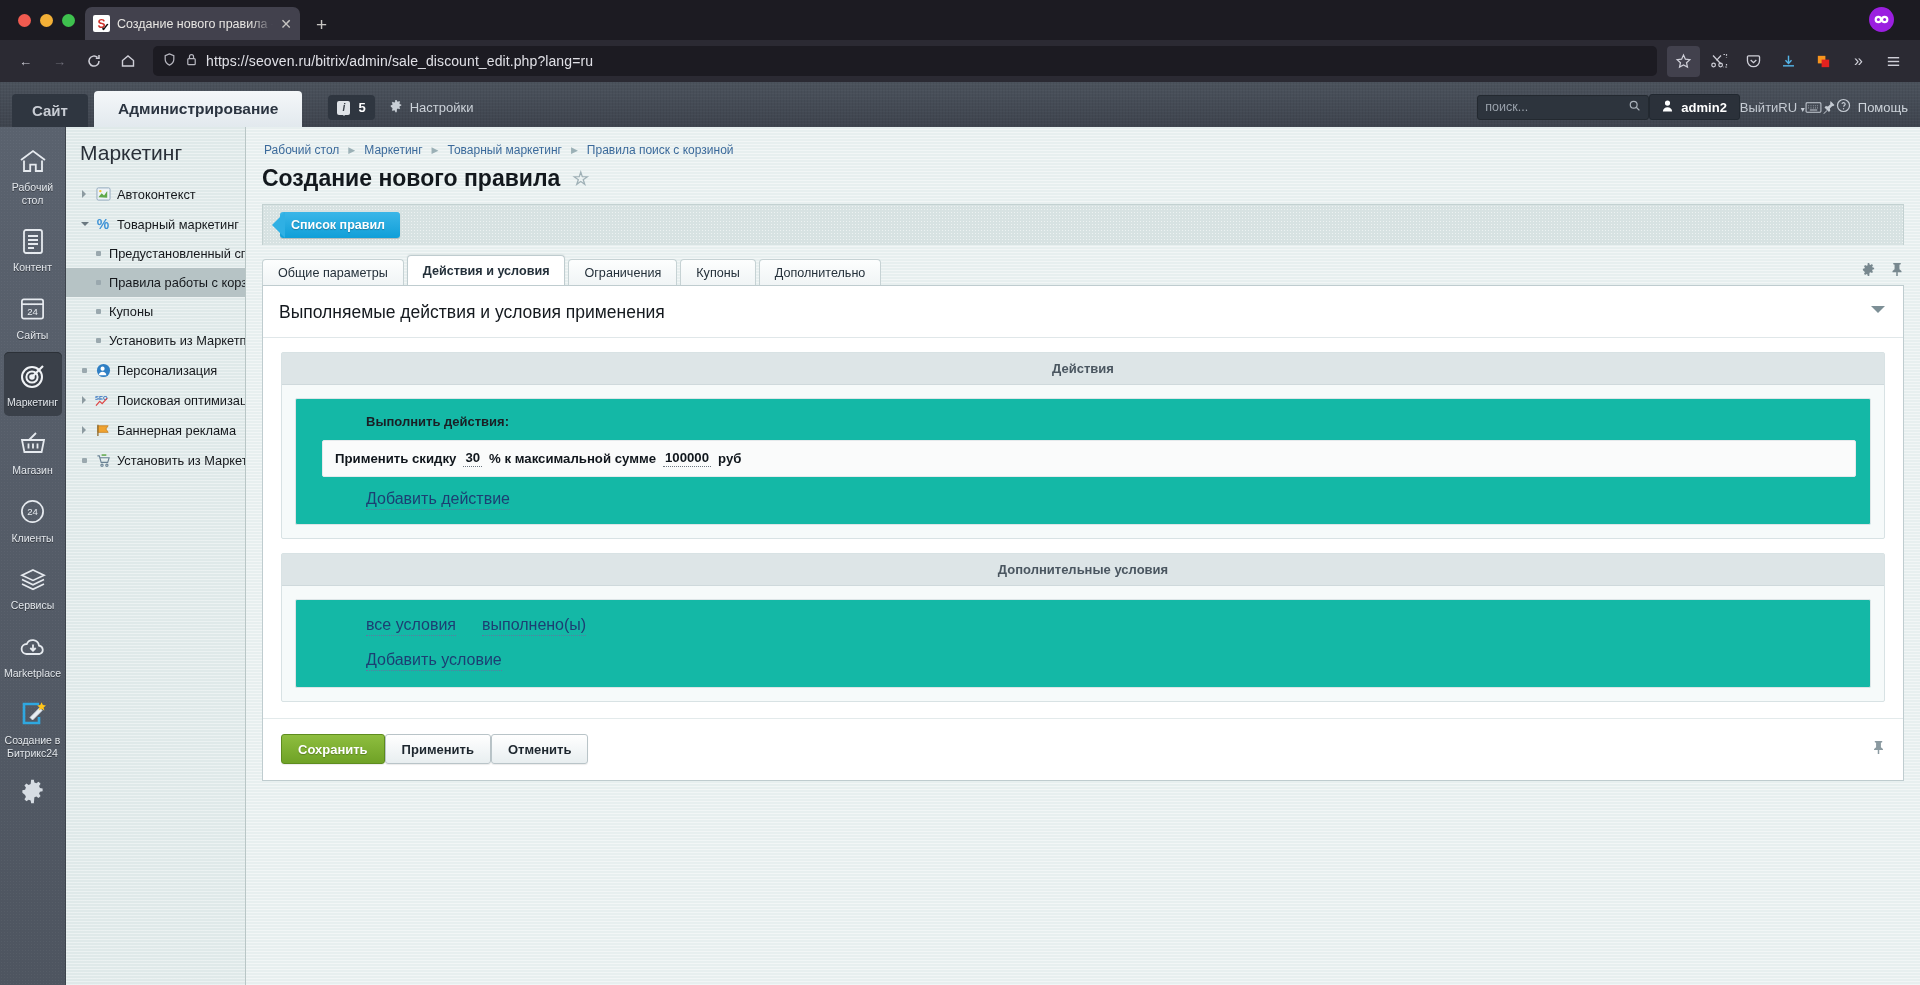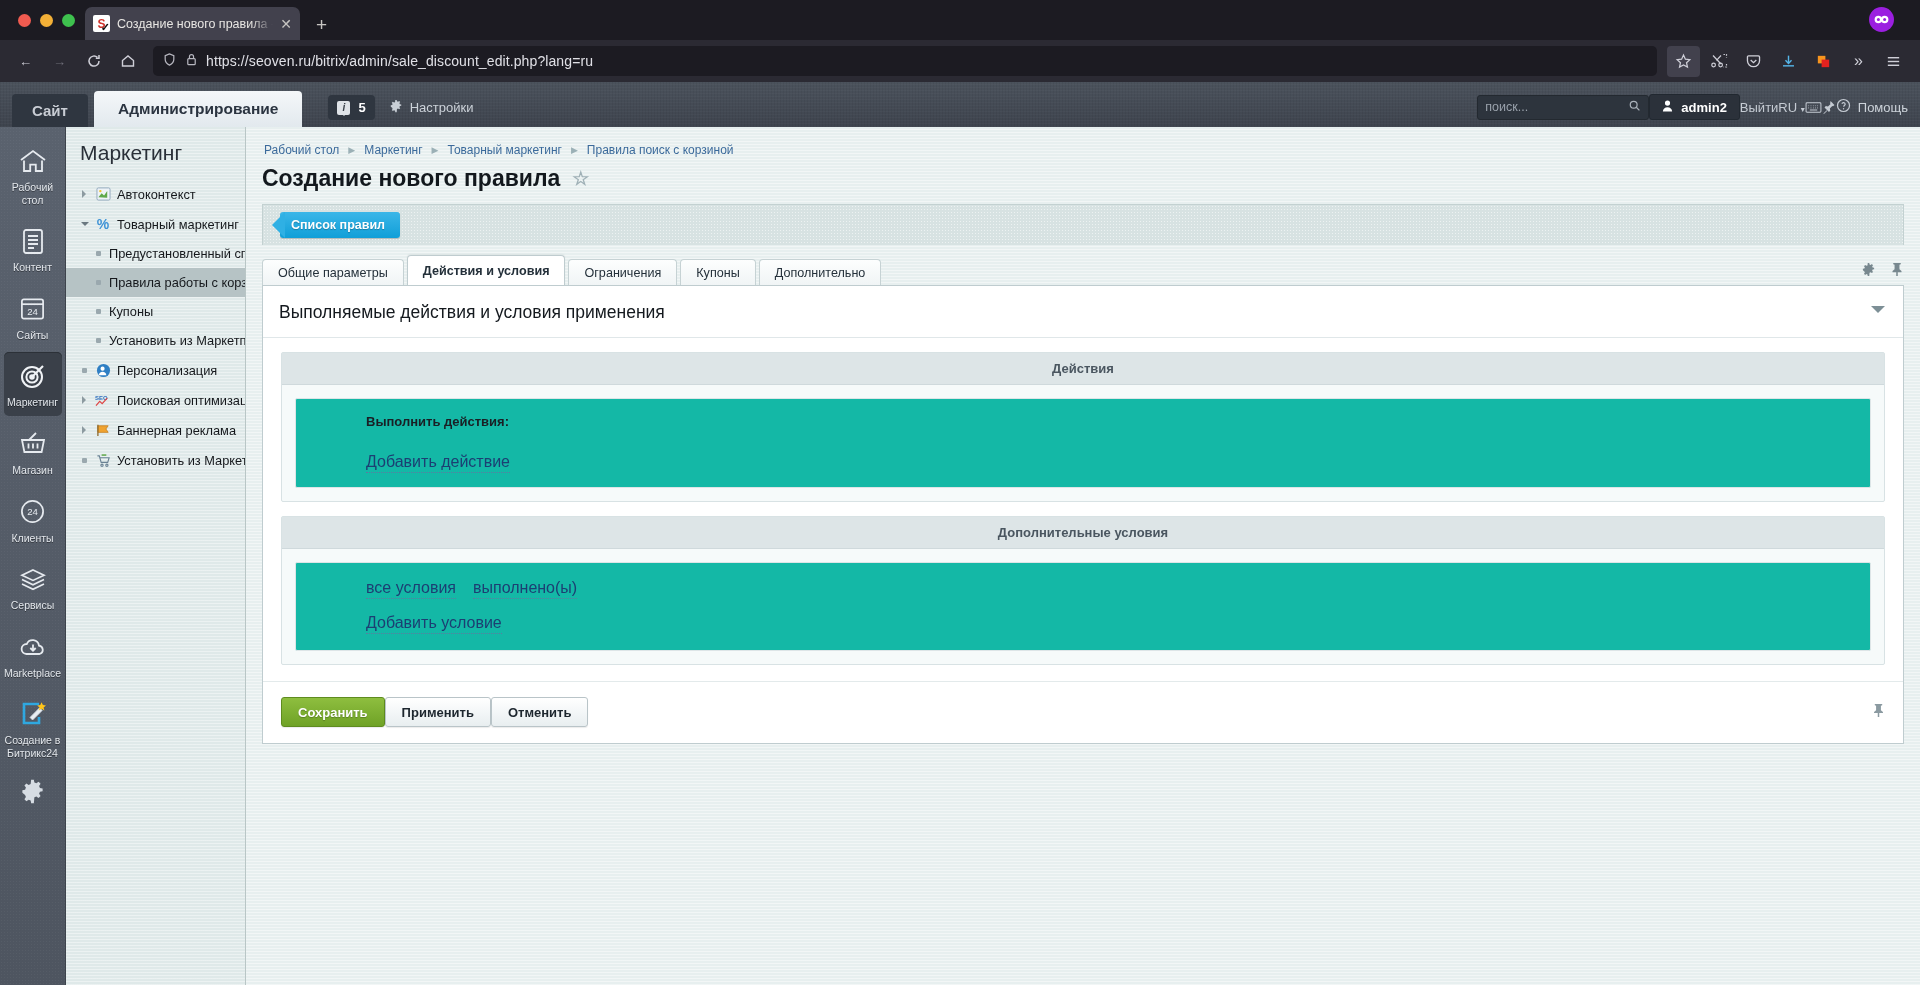--- a/index.html
+++ b/index.html
@@ -232,21 +232,21 @@
     font-size:13.2px; font-weight:bold; color:#10161c;
   }
   .dotted {
     border-bottom:1px dotted #6b7680; padding:0 2px 1px 2px;
   }
   .link-dotted {
     color:#1c3f73; font-weight:normal; font-size:16px;
     border-bottom:1px dotted #5d7aa0; padding-bottom:1px;
   }
   .add-link { display:inline-block; margin:13px 0 0 56px; }
-  .cond-line { margin:0 0 0 56px; display:flex; gap:17px; padding-top:4px; }
+  .cond-line { margin:0 0 0 56px; display:flex; gap:26px; padding-top:4px; }
   .cond-add { display:inline-block; margin:15px 0 2px 56px; }
   .gap { height:14px; }
 
   .btn-bar {
     display:flex; align-items:center; gap:0; padding:15px 18px 16px 18px;
     border-top:1px solid #e3eaeb; background:#fff;
   }
   .btn {
     height:30px; padding:0 16px; border-radius:3px; font-size:13px; font-weight:bold;
     display:flex; align-items:center; border:1px solid #b9c4c8;
@@ -697,20 +697,27 @@
             <span class="chev-down"></span>
           </div>
 
           <div class="panel-inner">
 
             <div class="grp">
               <div class="grp-head">Действия</div>
               <div class="grp-body">
                 <div class="card">
                   <div class="lbl">Выполнить действия:</div>
+                  <div class="action-row">
+                    <span>Применить скидку</span>
+                    <span class="dotted">30</span>
+                    <span>% к максимальной сумме</span>
+                    <span class="dotted">100000</span>
+                    <span>руб</span>
+                  </div>
                   <a class="link-dotted add-link">Добавить действие</a>
                 </div>
               </div>
             </div>
 
             <div class="gap"></div>
 
             <div class="grp">
               <div class="grp-head">Дополнительные условия</div>
               <div class="grp-body">

